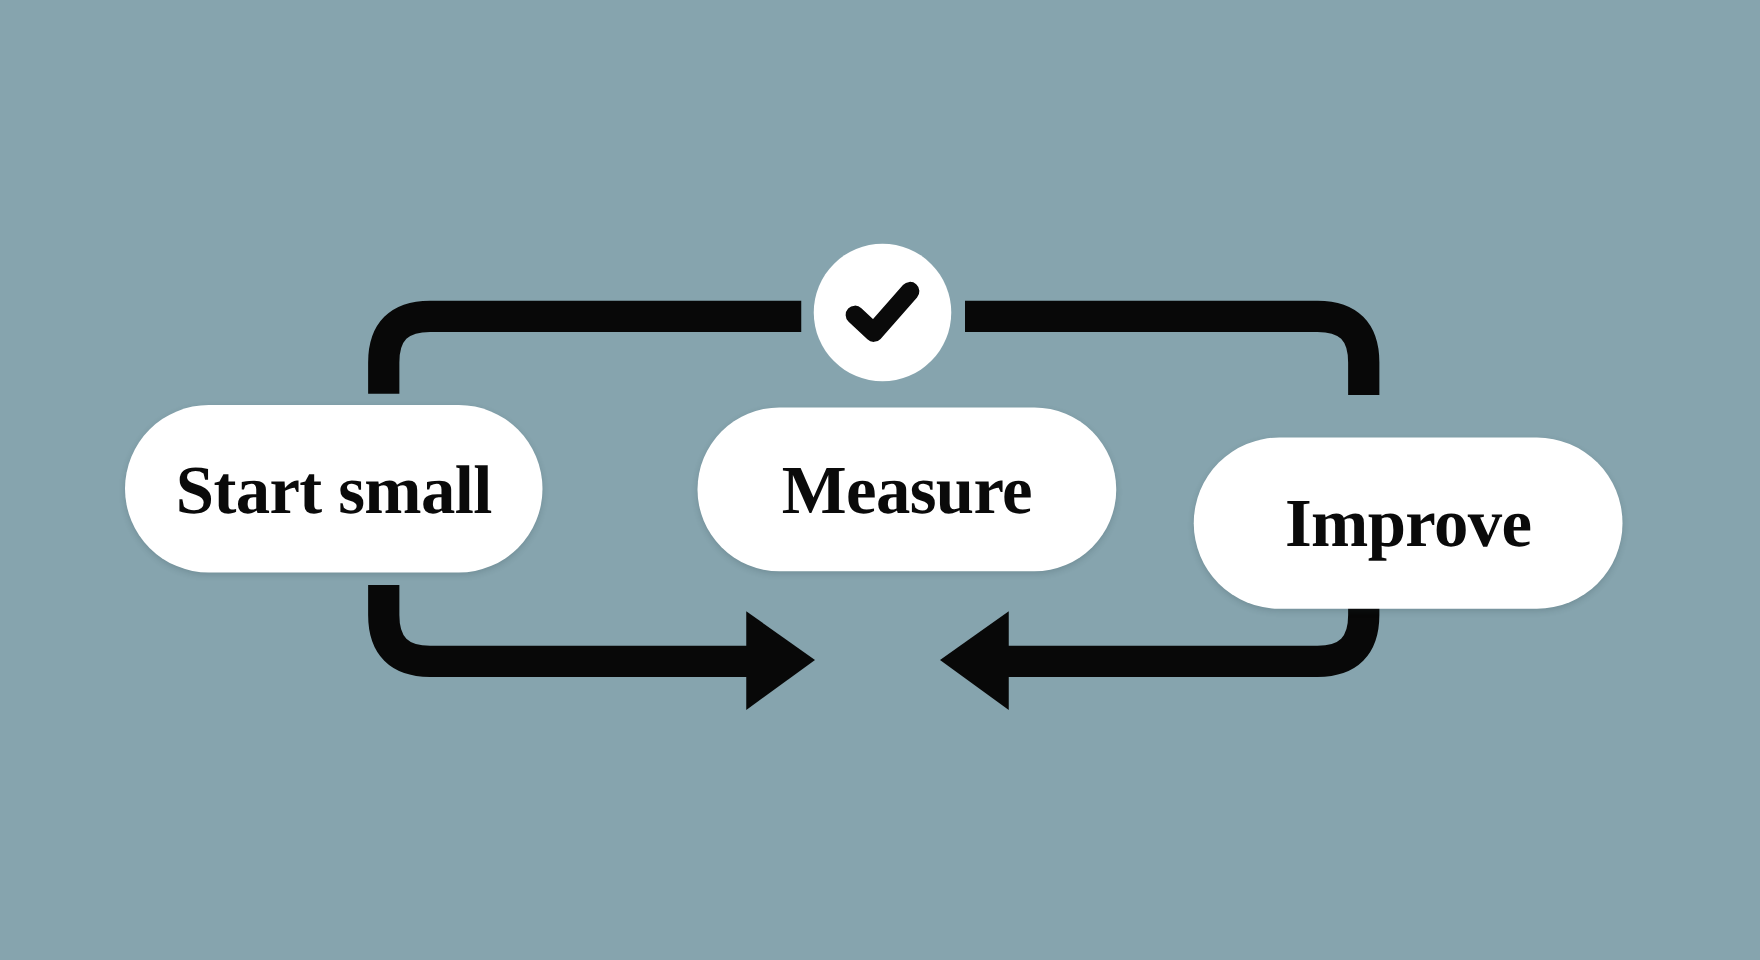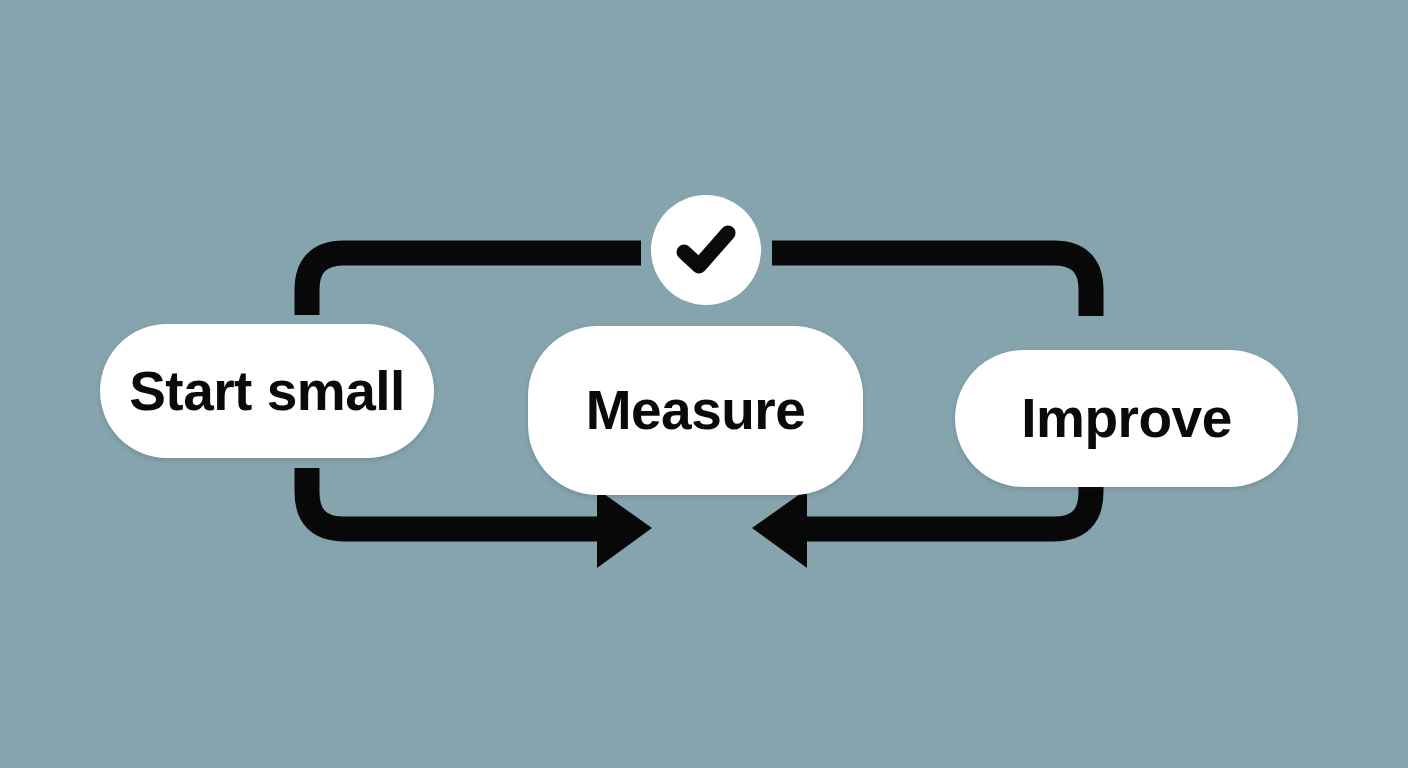--- a/index.html
+++ b/index.html
@@ -31,38 +31,38 @@
     position: absolute;
     background: #ffffff;
     border-radius: 70px;
     display: flex;
     align-items: center;
     justify-content: center;
     box-shadow: 0 2px 5px rgba(30, 50, 58, 0.18);
   }
   .node-label {
     color: #0a0a0a;
-    font-family: Liberation Sans, sans-serif;
+    font-family: Liberation Serif, serif;
     font-weight: bold;
     font-size: 55px;
     letter-spacing: -0.5px;
     line-height: 1;
     white-space: nowrap;
   }
   #node-start-small {
     left: 100px;
     top: 324px;
     width: 334px;
     height: 134px;
   }
   #node-measure {
-    left: 528px;
+    left: 558px;
     top: 326px;
     width: 335px;
-    height: 169px;
+    height: 131px;
   }
   #node-improve {
     left: 955px;
     top: 322px;
     width: 343px;
     height: 137px;
     margin-top: 28px;
   }
   #check-badge {
     position: absolute;

